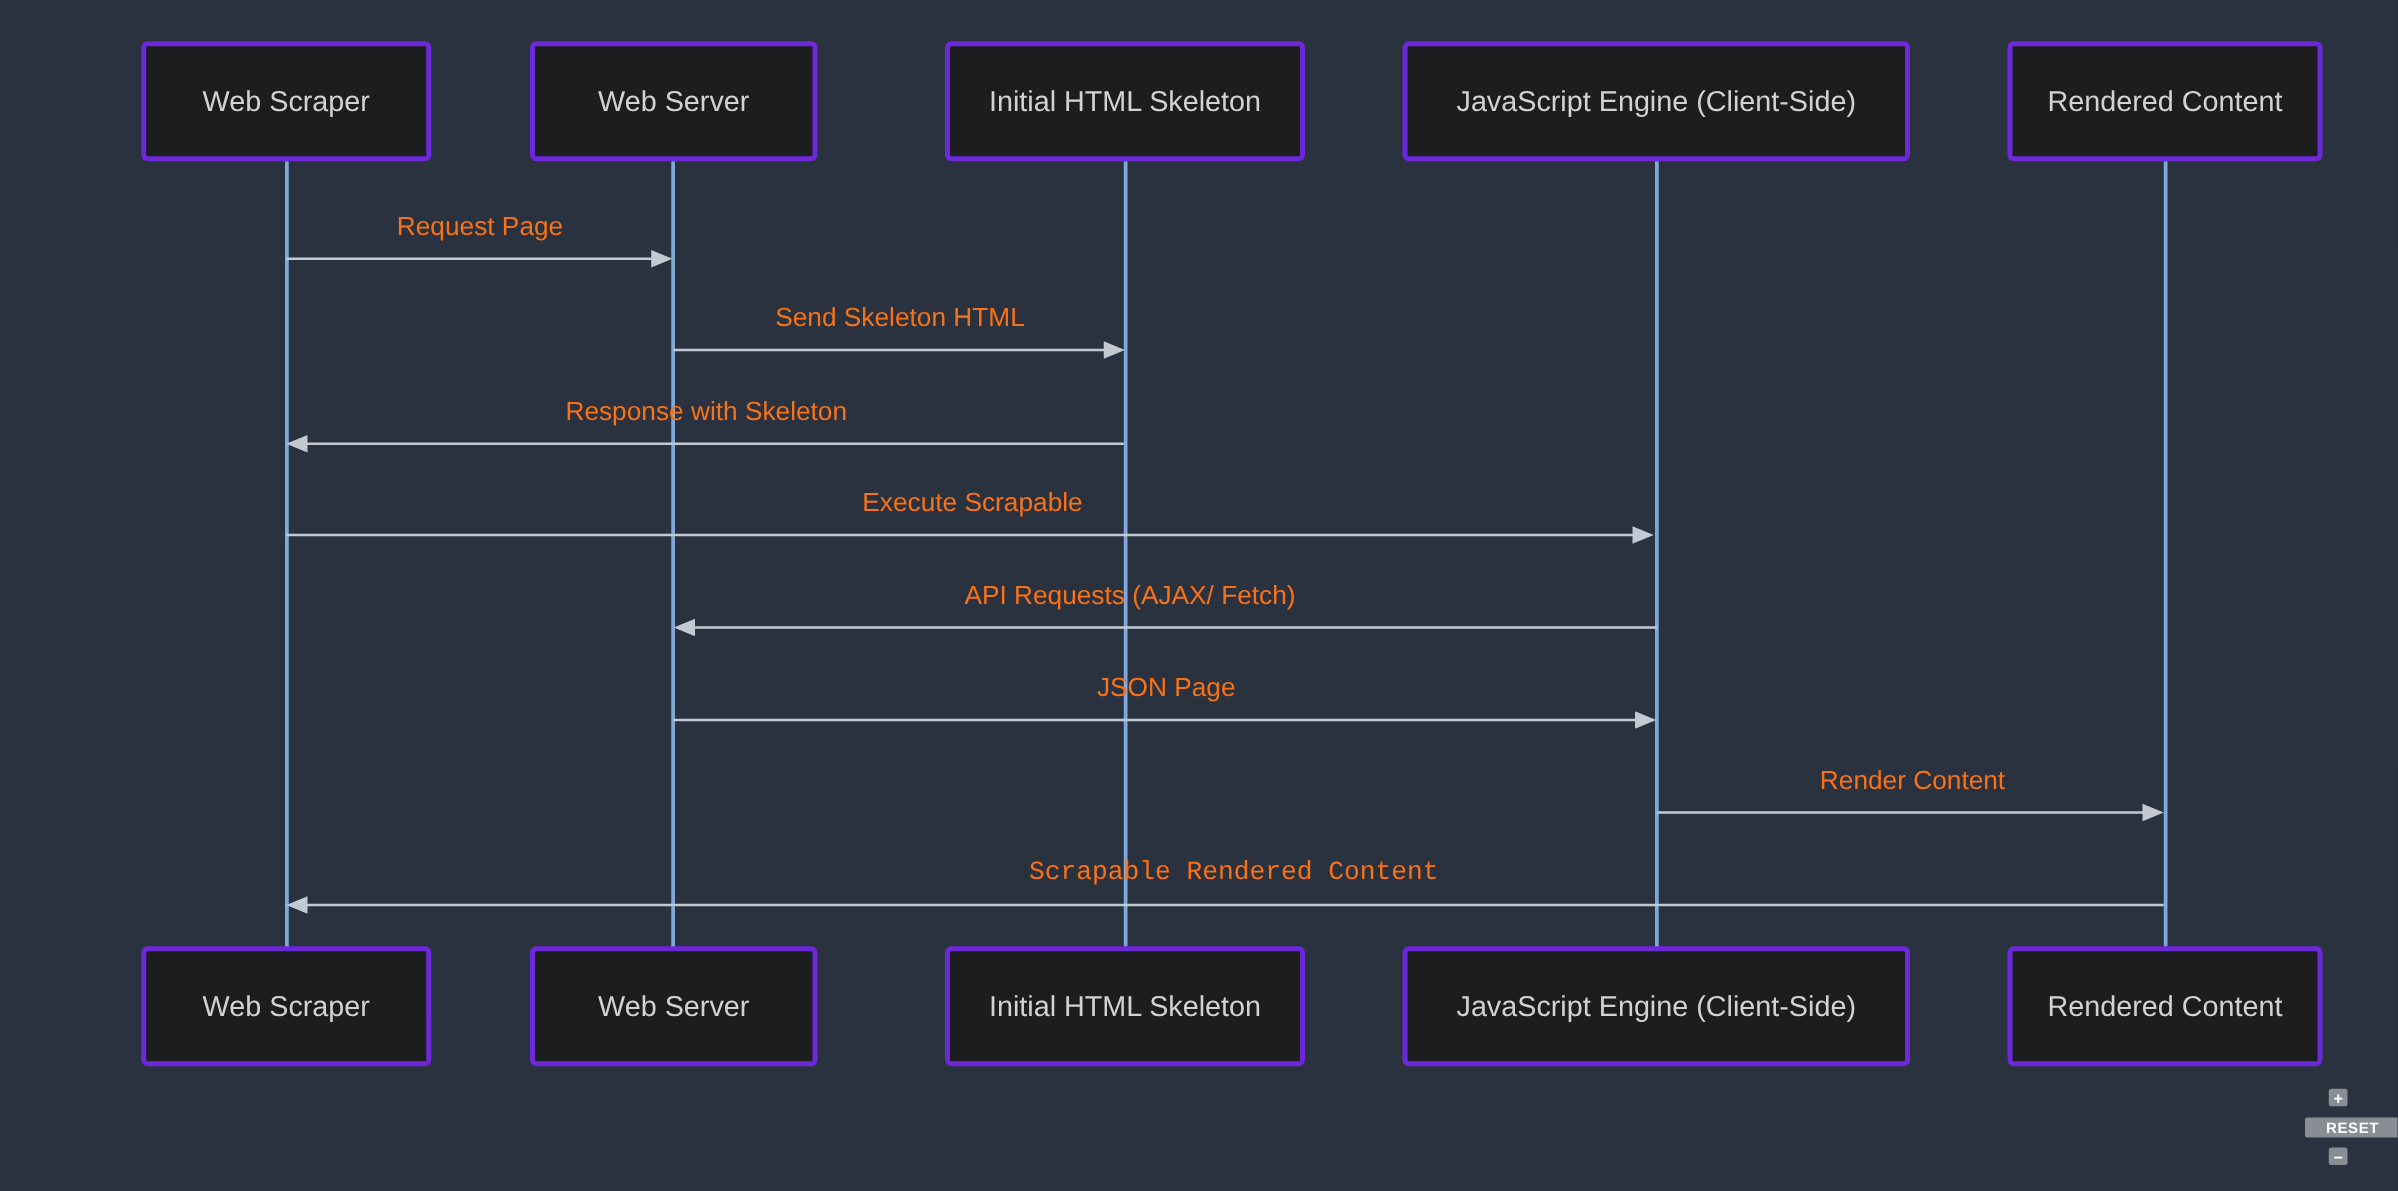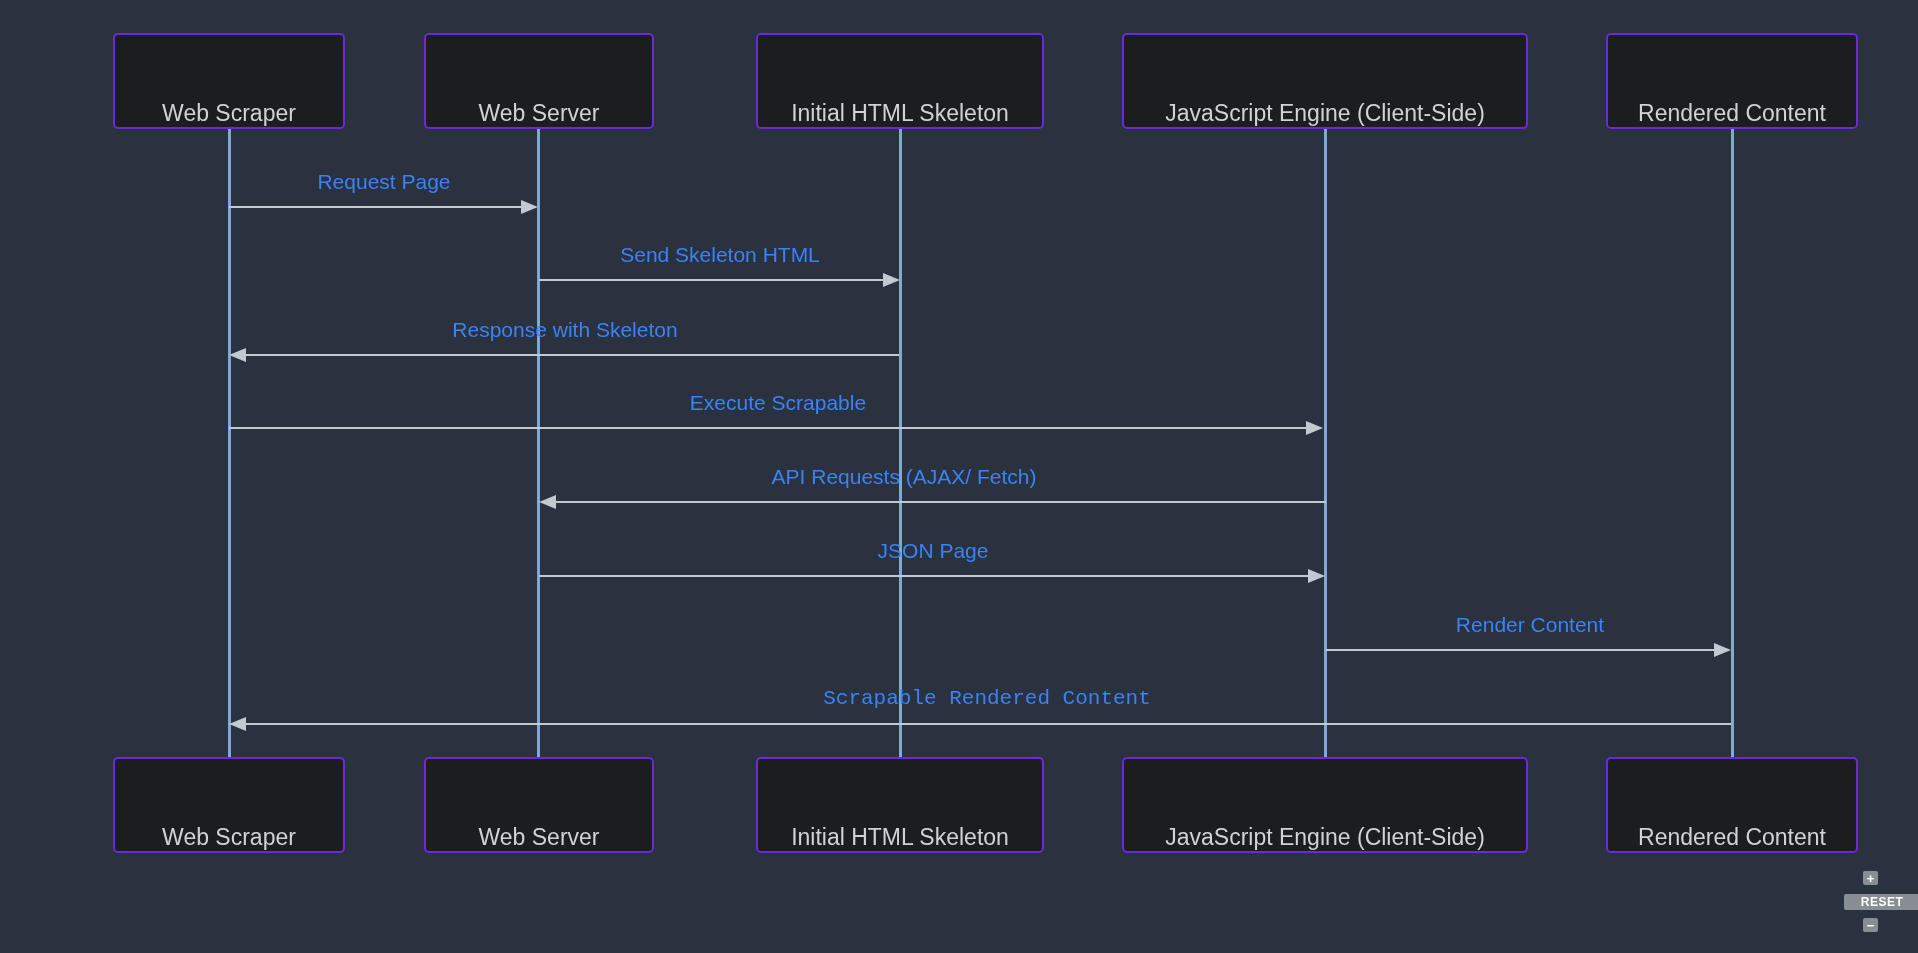--- a/index.html
+++ b/index.html
@@ -14,45 +14,45 @@
   #canvas {
     position: relative;
     width: 1918px;
     height: 953px;
     background: #2a313f;
   }
   .actor-box {
     position: absolute;
     height: 96px;
     background: #1c1d1e;
-    border: 2px solid #6d28d9;
+    border: 4px solid #6d28d9;
     border-radius: 5px;
     display: flex;
-    align-items: flex-end;
+    align-items: center;
     justify-content: center;
     box-sizing: border-box;
     z-index: 3;
   }
   .actor-label {
     color: #d0d2d5;
     font-size: 23px;
     white-space: nowrap;
   }
   .lifeline {
     position: absolute;
     width: 3px;
     top: 129px;
     height: 629px;
     background: #7ea9da;
     z-index: 1;
   }
   .msg-label {
     position: absolute;
     transform: translateX(-50%);
-    color: #3b82f6;
+    color: #f97316;
     font-size: 21px;
     white-space: nowrap;
     z-index: 2;
   }
   .msg-line {
     position: absolute;
     height: 2px;
     background: #c3c9d1;
     z-index: 2;
   }

